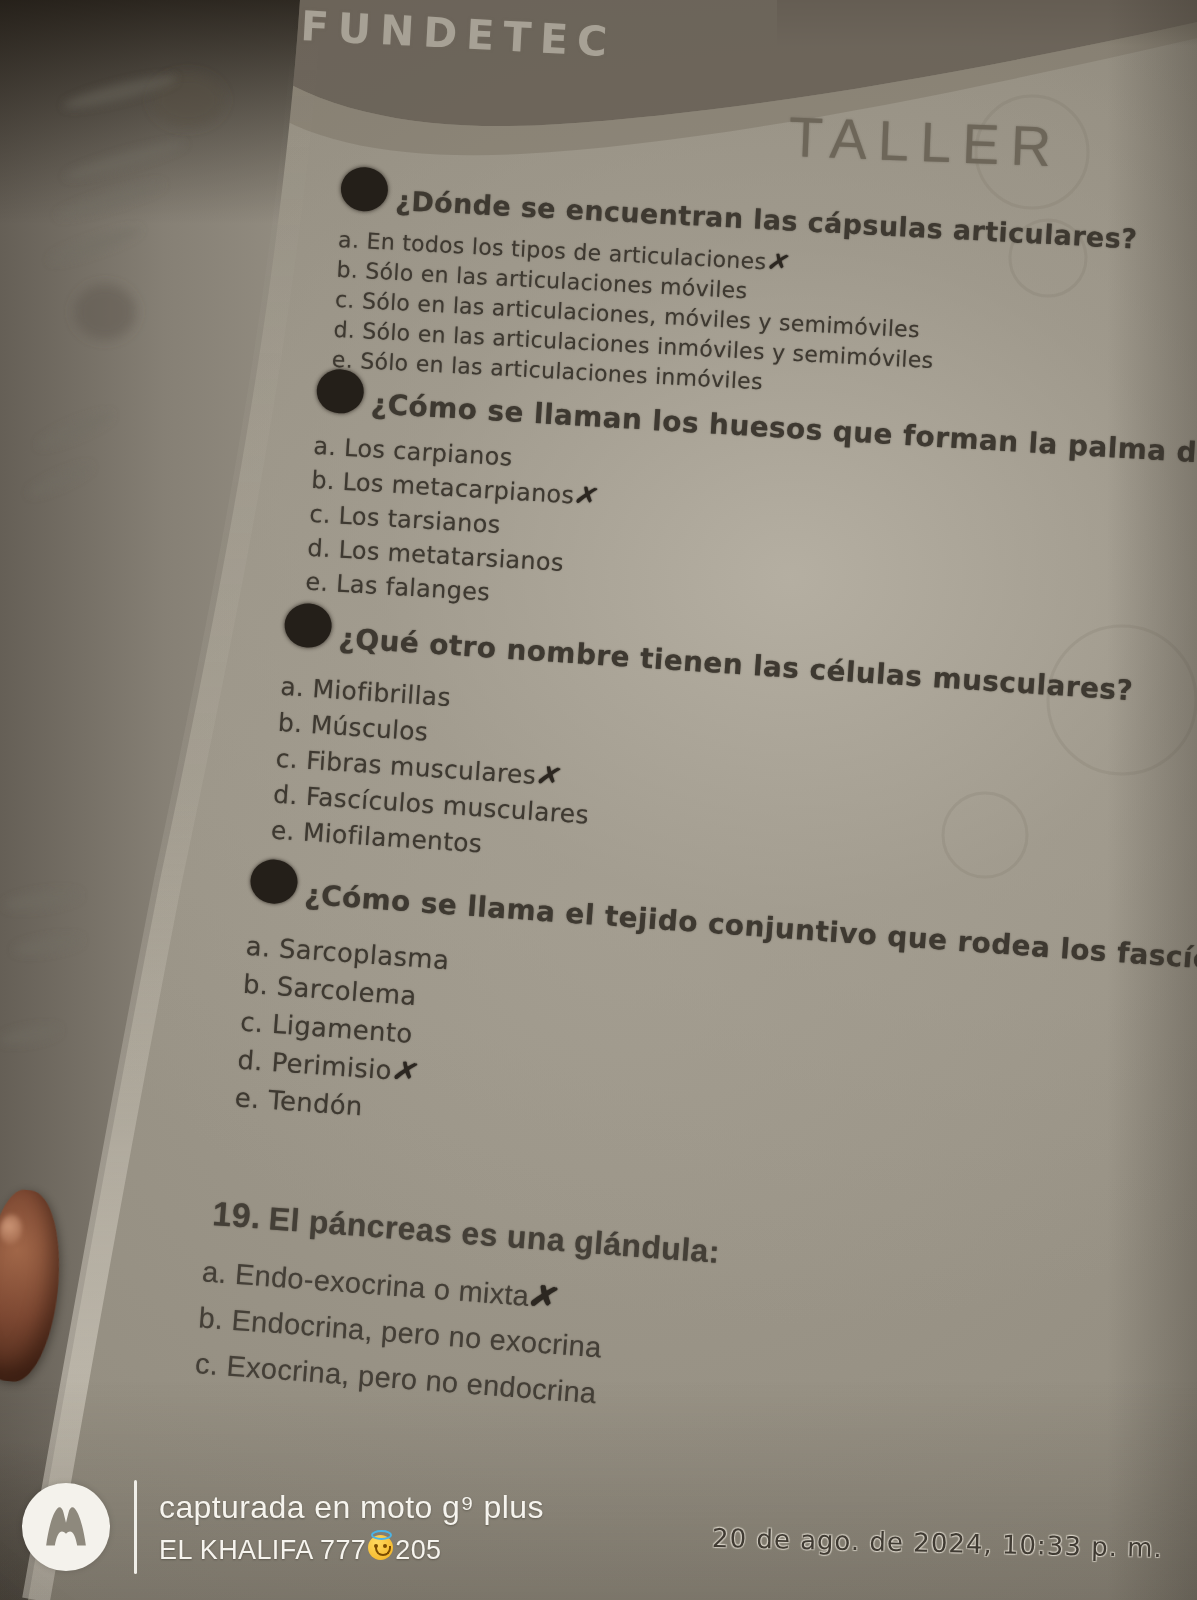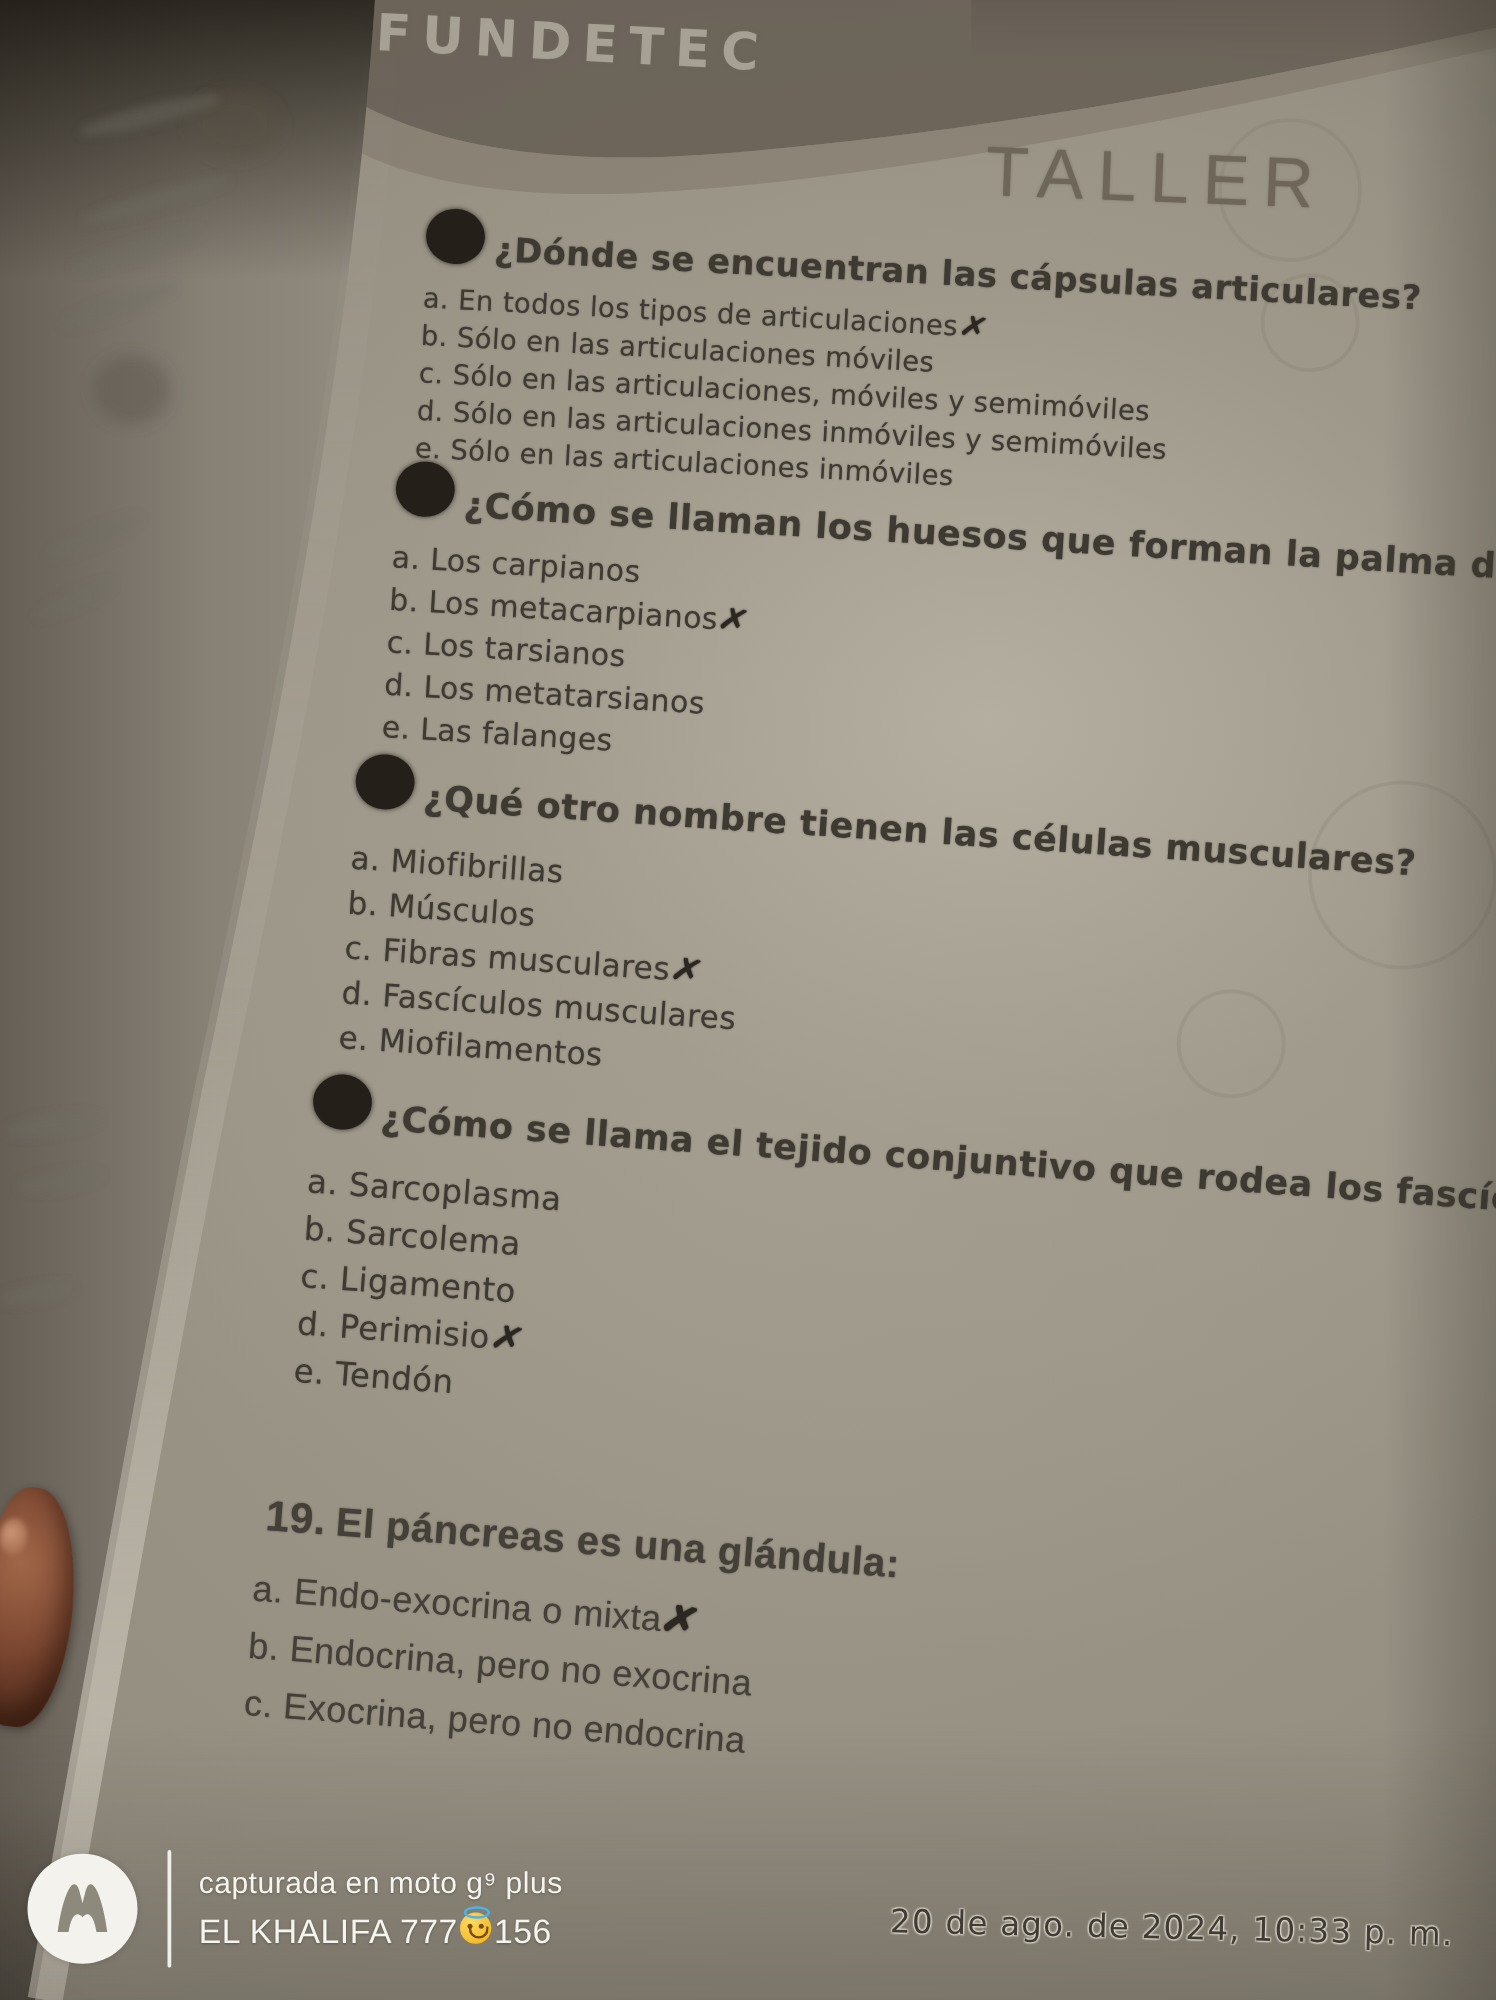--- a/index.html
+++ b/index.html
@@ -88,21 +88,21 @@
     background:radial-gradient(circle at 40% 40%, rgba(214,160,128,.85), rgba(160,100,70,.1));filter:blur(2px);}
 
   
   #overlay-bar{position:absolute;left:22px;top:1476px;display:flex;align-items:center;height:102px;}
   #moto-circle{width:88px;height:88px;border-radius:50%;background:#f4f2ec;
     display:flex;align-items:center;justify-content:center;flex:0 0 auto;
     box-shadow:0 0 6px rgba(0,0,0,.15);}
   #overlay-divider{width:3px;height:94px;background:rgba(250,248,243,.92);margin:0 22px 0 24px;border-radius:2px;}
   .ov-text{font-family:"Liberation Sans",sans-serif;color:#f6f4ee;
     text-shadow:0 1px 2px rgba(30,25,18,.35);}
-  .ov-line1{font-size:24px;letter-spacing:.4px;}
+  .ov-line1{font-size:32px;letter-spacing:.4px;}
   .ov-line2{font-size:27px;margin-top:9px;letter-spacing:.4px;display:flex;}
   .emoji{display:inline-block;width:25px;height:25px;border-radius:50%;
     background:radial-gradient(circle at 35% 30%, #ffd95e, #f2b01e);position:relative;margin:0 2px;}
   .emoji::before{content:"";position:absolute;left:3px;top:-5px;width:17px;height:6px;
     border:2.5px solid #4ab4e6;border-radius:50%;}
   .emoji::after{content:"";position:absolute;left:6px;top:9px;width:4px;height:4px;border-radius:50%;
     background:#7a4b00;box-shadow:9px 0 0 #7a4b00;}
   .emoji i{position:absolute;left:6.5px;top:11px;width:12px;height:8px;
     border:2px solid #7a4b00;border-top:none;border-radius:0 0 12px 12px;}
   #timestamp{
@@ -269,19 +269,19 @@
       </svg>
     </div>
     <div id="overlay-divider"></div>
     <div class="ov-text">
       <div class="ov-line1">capturada en moto g⁹ plus</div>
       <div class="ov-line2">
         <span>EL KHALIFA 777</span>
           <span class="emoji" title="😇">
             <i></i>
           </span>
-          <span>156</span>
+          <span>205</span>
       </div>
     </div>
   </div>
   <div id="timestamp">20 de ago. de 2024, 10:33 p. m.</div>
 
 </div>
 
 </body></html>

